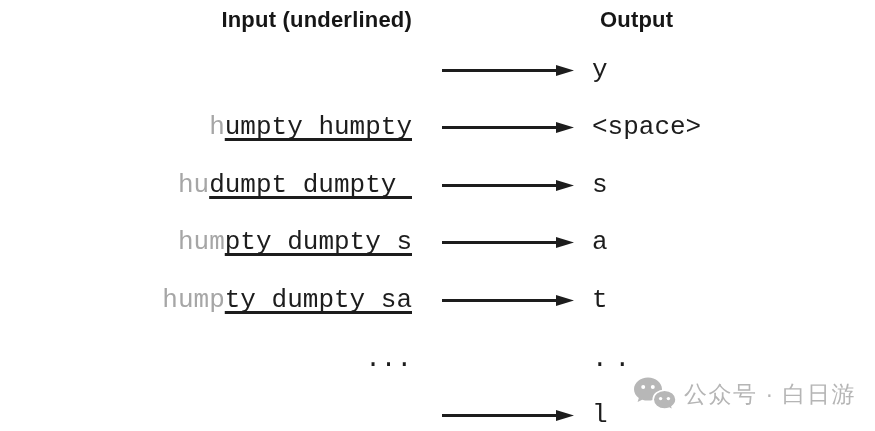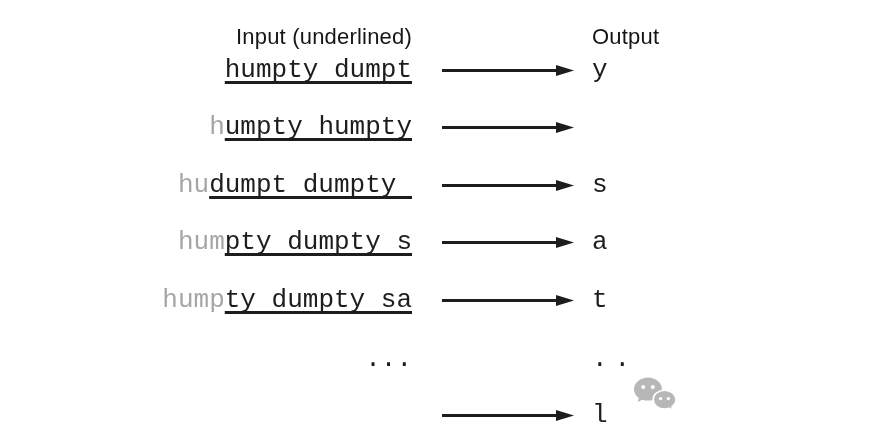--- a/index.html
+++ b/index.html
@@ -7,26 +7,27 @@
   body {
     position: relative;
     background: #ffffff;
     font-family: "Liberation Sans", sans-serif;
     overflow: hidden;
   }
   .stage { position: absolute; inset: 0; }
 
   .hdr {
     position: absolute;
-    top: 22px;
-    font-weight: 400;
+    top: 5px;
+    font-weight: 700;
     font-size: 22px;
     line-height: 30px;
     color: #161616;
     letter-spacing: 0.2px;
+    padding-left: 8px;
   }
   .hdr-input { left: 0; width: 412px; text-align: right; }
   .hdr-output { left: 592px; text-align: center; }
 
   .row { position: absolute; left: 0; right: 0; height: 32px; }
 
   .cell-in {
     position: absolute;
     left: 0; top: 0;
     width: 412px;
@@ -74,34 +75,34 @@
 </style>
 </head>
 <body>
 
 <div class="stage">
 
   <div class="hdr hdr-input">Input (underlined)</div>
   <div class="hdr hdr-output">Output</div>
 
   <div class="row" style="top:54px">
-    <div class="cell-in"><span class="prefix"></span><span class="u">humpty dumpt</span></div>
     <svg class="arrow" viewBox="0 0 134 13" aria-hidden="true">
         <line x1="1" y1="6.5" x2="117" y2="6.5" stroke="#1d1d1d" stroke-width="3"></line>
         <path d="M115 1 L133 6.5 L115 12 Z" fill="#1d1d1d"></path>
       </svg>
     <div class="cell-out">y</div>
   </div>
 
   <div class="row" style="top:111px">
     <div class="cell-in"><span class="prefix">h</span><span class="u">umpty humpty</span></div>
     <svg class="arrow" viewBox="0 0 134 13" aria-hidden="true">
         <line x1="1" y1="6.5" x2="117" y2="6.5" stroke="#1d1d1d" stroke-width="3"></line>
         <path d="M115 1 L133 6.5 L115 12 Z" fill="#1d1d1d"></path>
       </svg>
+    <div class="cell-out">&lt;space&gt;</div>
   </div>
 
   <div class="row" style="top:169px">
     <div class="cell-in"><span class="prefix">hu</span><span class="u">dumpt dumpty </span></div>
     <svg class="arrow" viewBox="0 0 134 13" aria-hidden="true">
         <line x1="1" y1="6.5" x2="117" y2="6.5" stroke="#1d1d1d" stroke-width="3"></line>
         <path d="M115 1 L133 6.5 L115 12 Z" fill="#1d1d1d"></path>
       </svg>
     <div class="cell-out">s</div>
   </div>
@@ -139,15 +140,16 @@
 
   <div class="watermark">
     <svg width="44" height="37" viewBox="0 0 44 37" aria-hidden="true">
       <path d="M15 1.5 C7.2 1.5 1 6.8 1 13.2 c0 3.6 1.9 6.7 4.8 8.8 l-1.2 4.1 4.6-2.4 c1.8 0.6 3.8 0.9 5.8 0.9 7.8 0 14-5.3 14-11.4 C29 6.8 22.8 1.5 15 1.5 Z" fill="#b7b7b7"></path>
       <circle cx="10.2" cy="11" r="2" fill="#ffffff"></circle>
       <circle cx="19.8" cy="11" r="2" fill="#ffffff"></circle>
       <path d="M31.6 14.2 c-6.3 0-11.4 4.2-11.4 9.4 0 5.2 5.1 9.4 11.4 9.4 1.6 0 3.2-0.3 4.6-0.8 l3.8 2 -1-3.5 c2.5-1.7 4-4.3 4-7.1 0-5.2-5.1-9.4-11.4-9.4 Z" fill="#b7b7b7" stroke="#ffffff" stroke-width="1.6"></path>
       <circle cx="27.6" cy="22.6" r="1.7" fill="#ffffff"></circle>
       <circle cx="35.4" cy="22.6" r="1.7" fill="#ffffff"></circle>
     </svg>
+    <span class="wm-text">公众号 · 白日游</span>
   </div>
 
 </div>
 
 </body></html>

